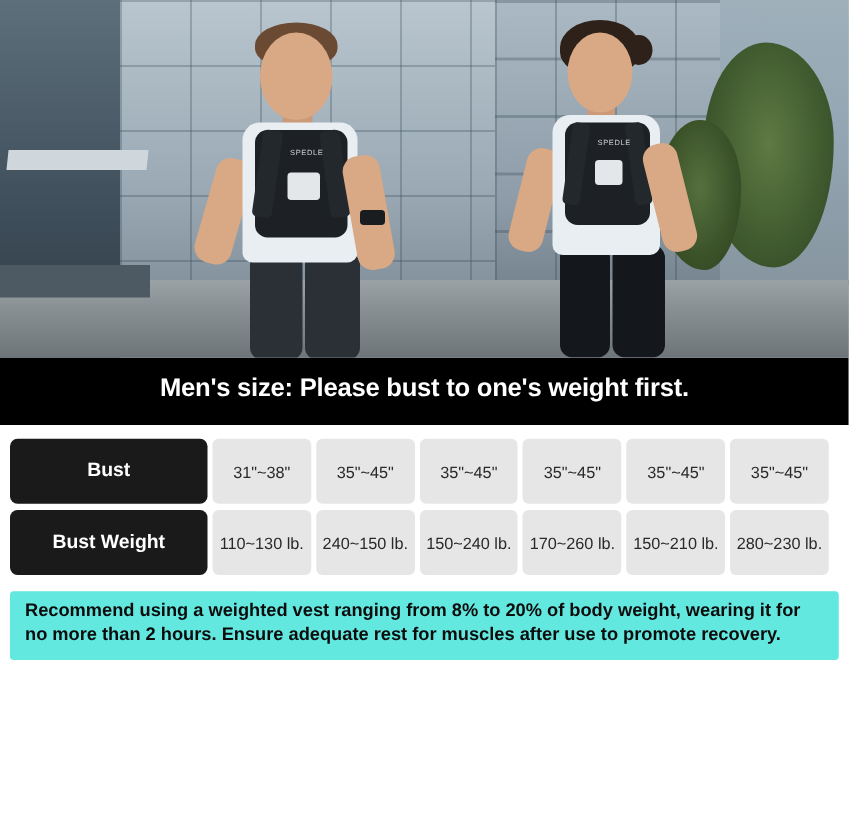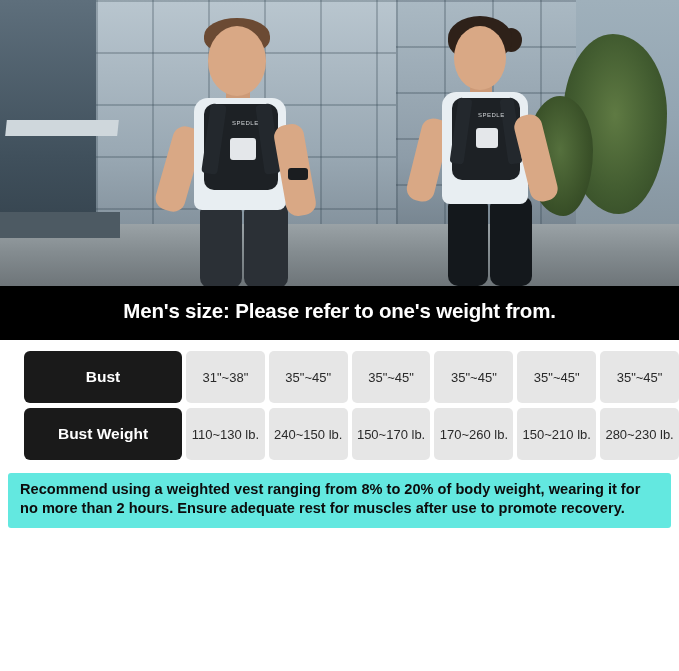--- a/index.html
+++ b/index.html
@@ -152,21 +152,21 @@
   }
   .headline div {
     font-size: 20.5px;
     font-weight: bold;
     line-height: 1.28;
     letter-spacing: -0.2px;
   }
 
   
   .table-wrap {
-    padding: 6px 8px 4px 20px;
+    padding: 6px 8px 4px 4px;
     background: #ffffff;
   }
   table.size-table {
     width: 663px;
     border-collapse: separate;
     border-spacing: 4px 5px;
     table-layout: fixed;
   }
   table.size-table td {
     height: 52px;
@@ -250,40 +250,40 @@
       <div class="buckle"></div>
       <div class="logo">SPEDLE</div>
       <div class="bun"></div>
       <div class="hair"></div>
       <div class="head"></div>
       <div class="arm armR"></div>
     </div>
   </div>
 
   <div class="headline">
-    <div>Men's size: Please refer to one's weight from.</div>
+    <div>Men's size: Please bust to one's weight first.</div>
   </div>
 
   <div class="table-wrap">
     <table class="size-table">
       <tbody>
         <tr>
           <td class="rowhead">Bust</td>
           <td>31"~38"</td>
           <td>35"~45"</td>
           <td>35"~45"</td>
           <td>35"~45"</td>
           <td>35"~45"</td>
           <td>35"~45"</td>
         </tr>
         <tr>
           <td class="rowhead">Bust Weight</td>
           <td>110~130 lb.</td>
           <td>240~150 lb.</td>
-          <td>150~170 lb.</td>
+          <td>150~240 lb.</td>
           <td>170~260 lb.</td>
           <td>150~210 lb.</td>
           <td>280~230 lb.</td>
         </tr>
       </tbody>
     </table>
   </div>
 
   <div class="note">Recommend using a weighted vest ranging from 8% to 20% of body weight, wearing it for no more than 2 hours. Ensure adequate rest for muscles after use to promote recovery.</div>
 

